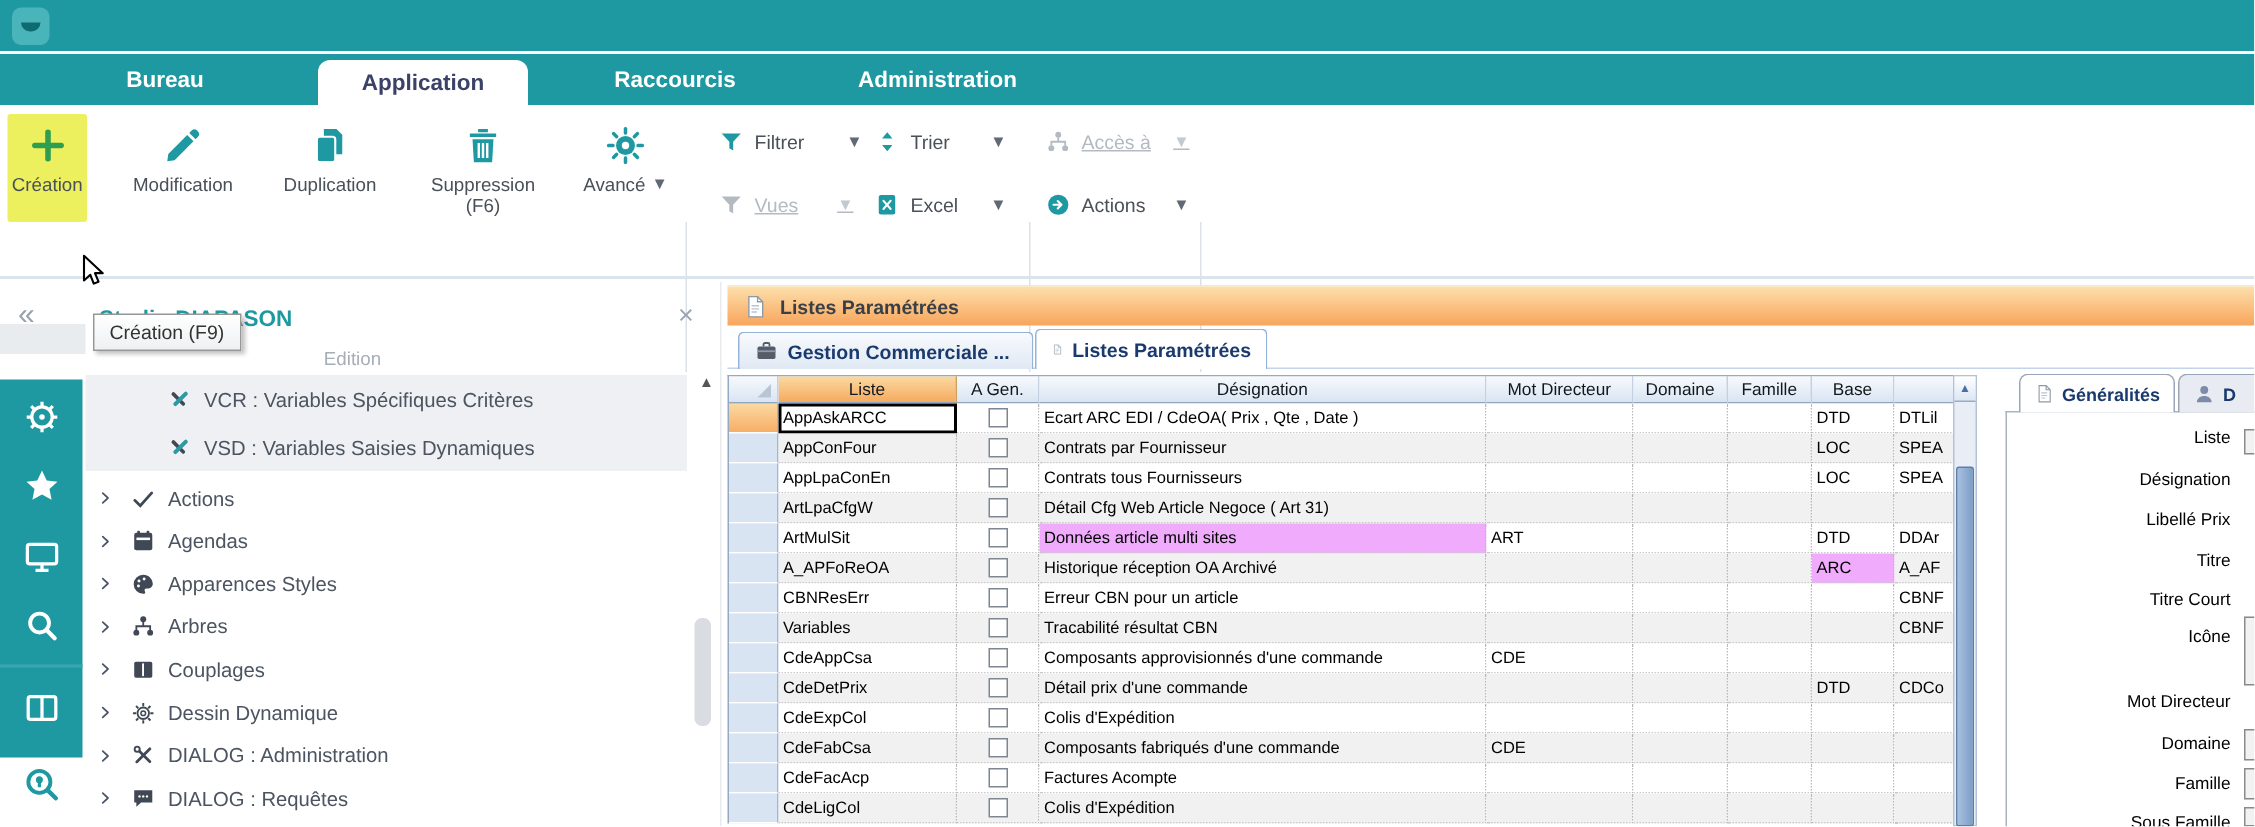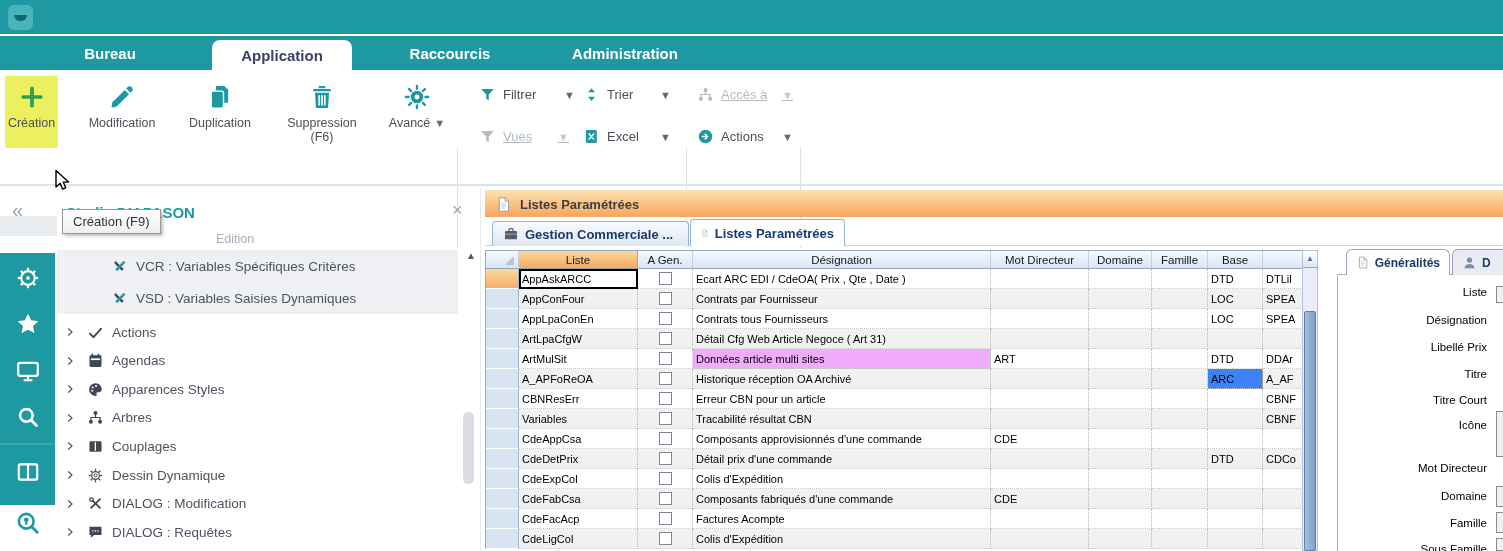--- a/index.html
+++ b/index.html
@@ -443,21 +443,21 @@
         </span>
 
     <span class="ticon">
           <svg width="17" height="17" viewBox="0 0 24 24" style="color:currentColor;display:block">
             <rect x="10.8" y="2" width="2.6" height="20" rx="1.2" transform="rotate(45 12 12)" fill="currentColor"></rect>
             <rect x="10.8" y="2" width="2.6" height="20" rx="1.2" transform="rotate(-45 12 12)" fill="currentColor"></rect>
             <circle cx="6.3" cy="6.3" r="2.4" fill="#fff"></circle>
             <circle cx="6.3" cy="6.3" r="2.4" fill="none" stroke="currentColor" stroke-width="1.8"></circle>
           </svg>
         </span>
-    <span>DIALOG : Modification</span>
+    <span>DIALOG : Administration</span>
   </div>
       <div class="titem " style="top:518.2px;height:28px">
     <span class="chev">
           <svg width="12" height="12" viewBox="0 0 24 24" style="color:currentColor;display:block">
             <path d="M9 5.5L16 12l-7 6.5" fill="none" stroke="currentColor" stroke-width="2.3" stroke-linecap="round" stroke-linejoin="round"></path>
           </svg>
         </span>
 
     <span class="ticon">
           <svg width="17" height="17" viewBox="0 0 24 24" style="color:currentColor;display:block">
@@ -568,21 +568,21 @@
       <div class="grow">
         <div class="rh "></div>
         <div class="gc " style="width:119px;background:#f1f1f1">A_APFoReOA</div>
         <div class="gc center" style="width:55px;background:#f1f1f1">
               <span class="cb"></span>
         </div>
         <div class="gc " style="width:298px;background:#f1f1f1">Historique réception OA Archivé</div>
         <div class="gc " style="width:98px;background:#f1f1f1"></div>
         <div class="gc " style="width:63px;background:#f1f1f1"></div>
         <div class="gc " style="width:56px;background:#f1f1f1"></div>
-        <div class="gc " style="width:55px;background:#3b82f6">ARC</div>
+        <div class="gc " style="width:55px;background:#f0abfc">ARC</div>
         <div class="gc " style="width:40px;background:#f1f1f1;border-right:none">A_AF</div>
       </div>
       <div class="grow">
         <div class="rh "></div>
         <div class="gc " style="width:119px;background:#ffffff">CBNResErr</div>
         <div class="gc center" style="width:55px;background:#ffffff">
               <span class="cb"></span>
         </div>
         <div class="gc " style="width:298px;background:#ffffff">Erreur CBN pour un article</div>
         <div class="gc " style="width:98px;background:#ffffff"></div>

